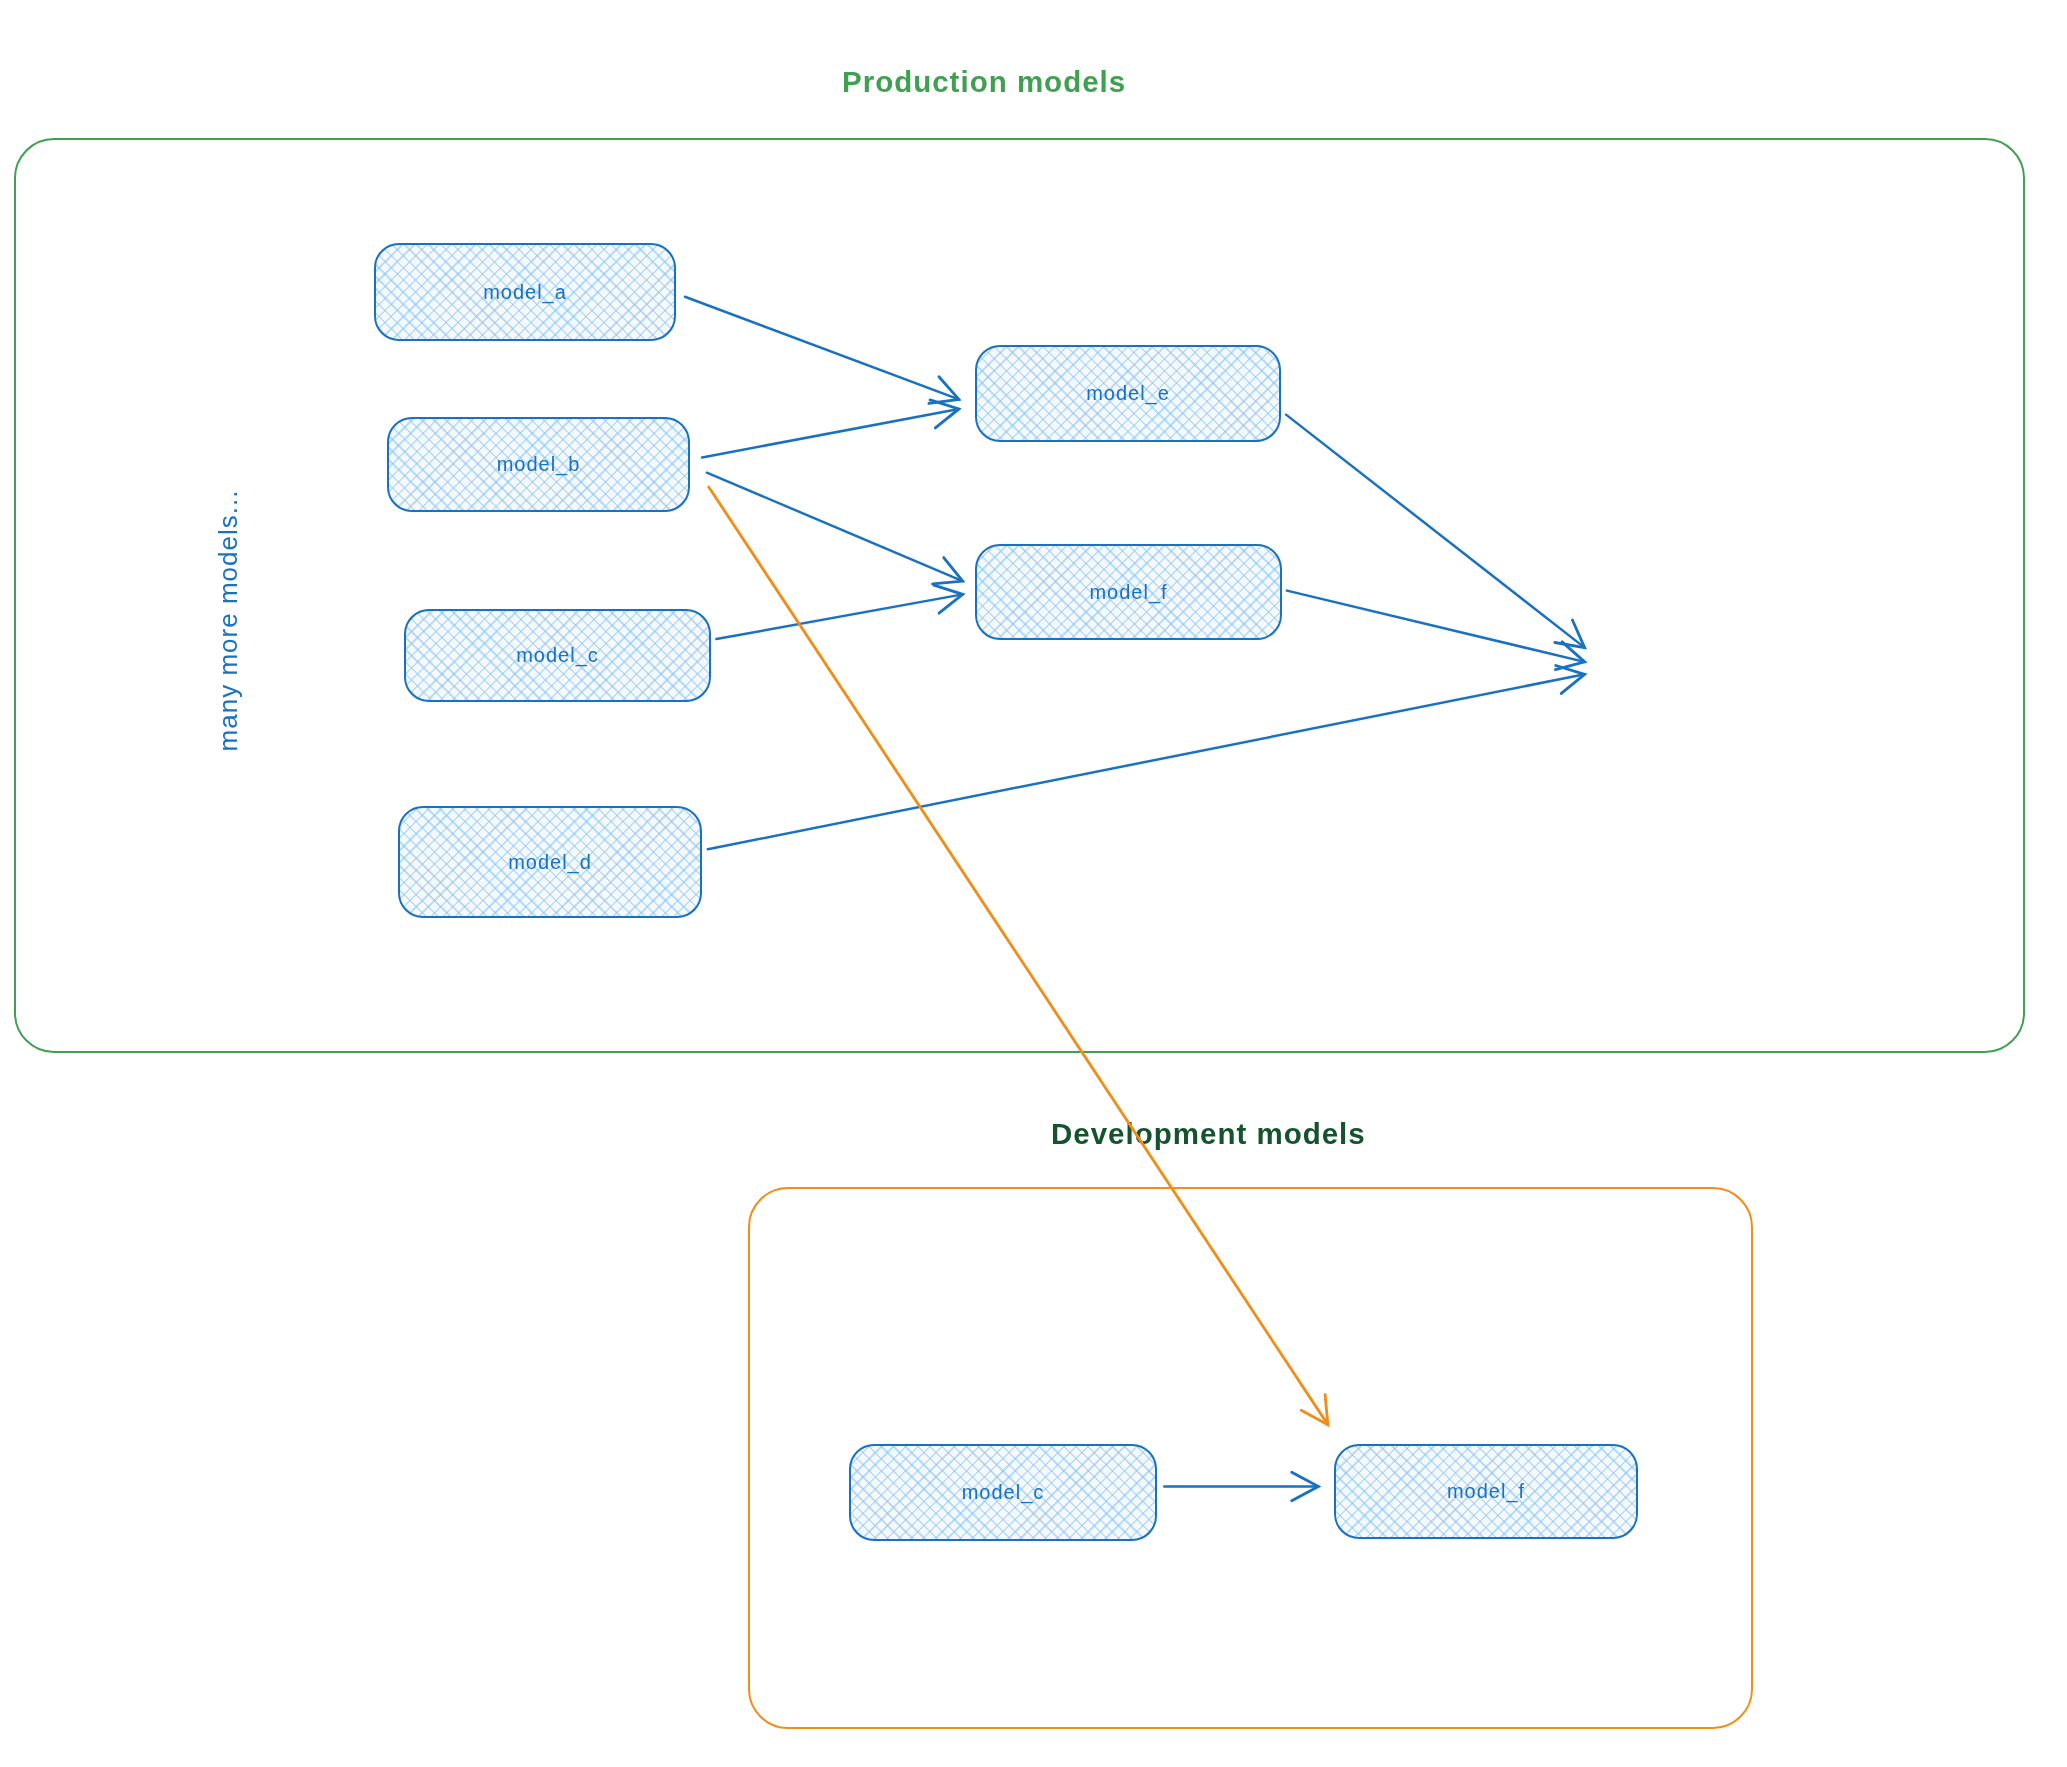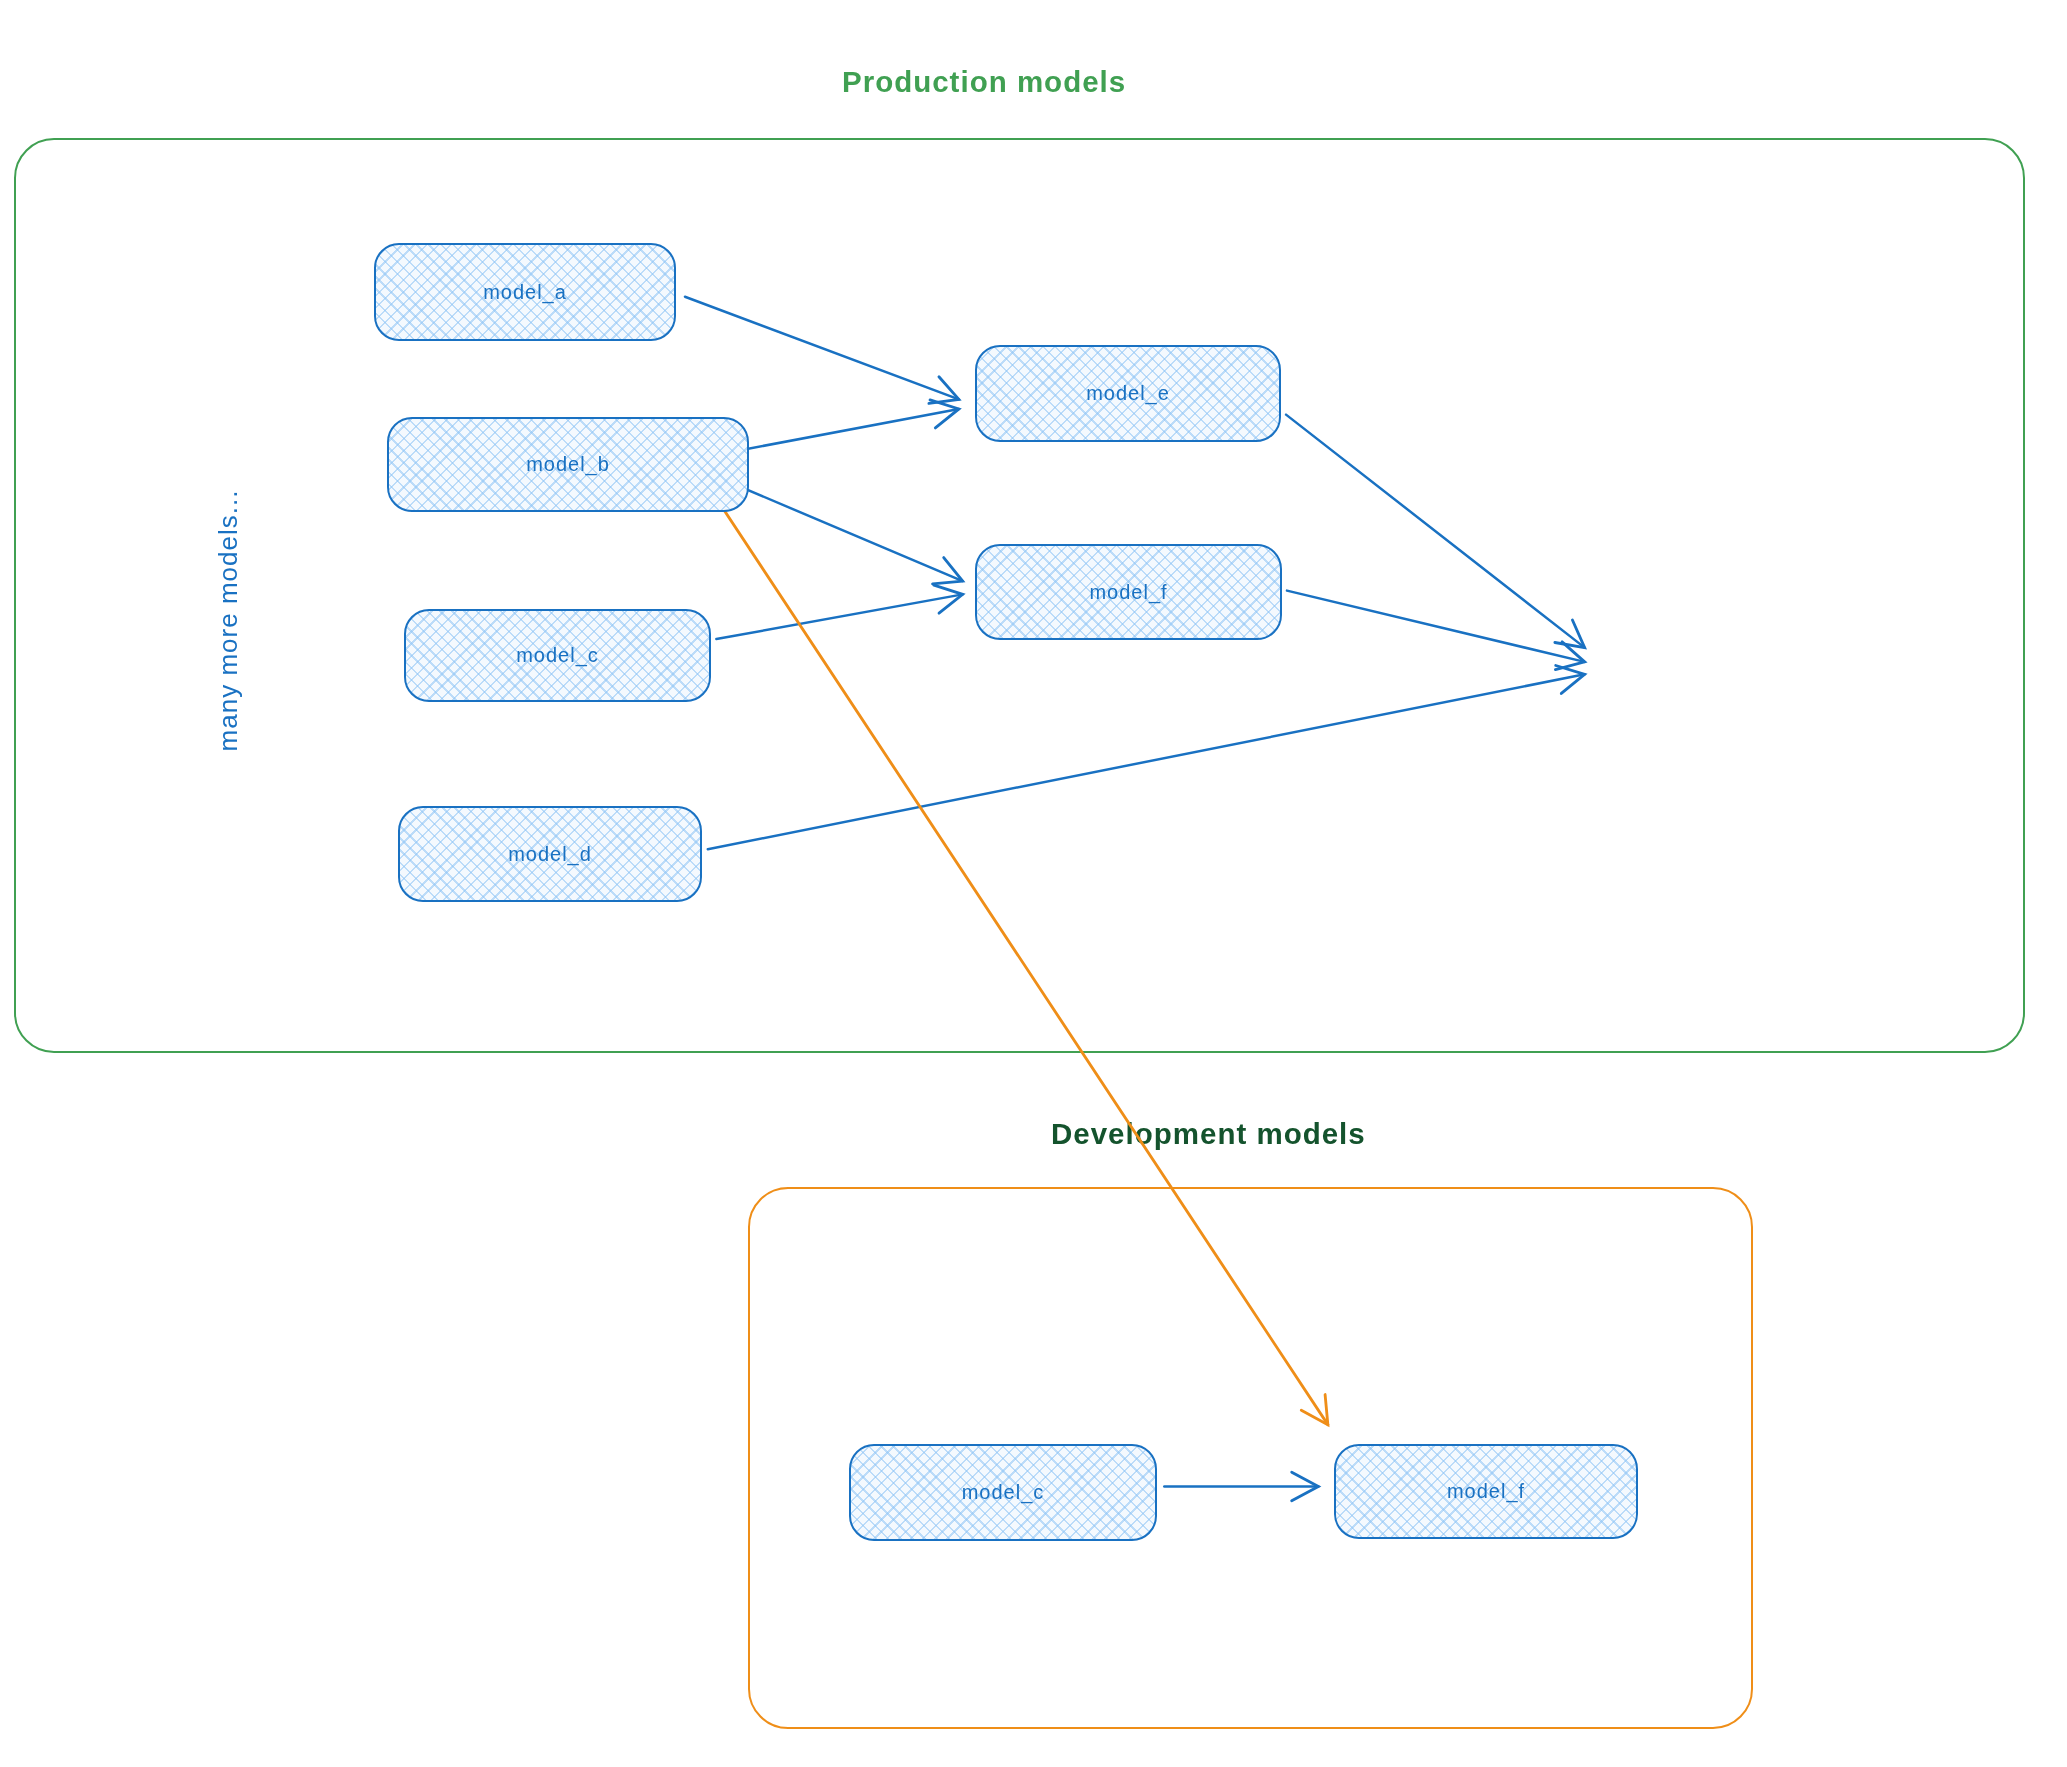--- a/index.html
+++ b/index.html
@@ -88,27 +88,27 @@
     <line x1="1352" y1="436" x2="1666" y2="681" stroke="#1971c2" stroke-width="2.6" stroke-linecap="round" marker-end="url(#ah-blue)"></line>
     <line x1="1353" y1="621" x2="1666" y2="696" stroke="#1971c2" stroke-width="2.6" stroke-linecap="round" marker-end="url(#ah-blue)"></line>
     <line x1="744" y1="893" x2="1666" y2="709" stroke="#1971c2" stroke-width="2.6" stroke-linecap="round" marker-end="url(#ah-blue)"></line>
     <line x1="745" y1="512" x2="1396" y2="1498" stroke="#ef8e18" stroke-width="3" stroke-linecap="round" marker-end="url(#ah-orange)"></line>
     <line x1="1224" y1="1563" x2="1386" y2="1563" stroke="#1971c2" stroke-width="2.6" stroke-linecap="round" marker-end="url(#ah-blue)"></line>
   </svg>
 
   <div class="node" style="left:374px;top:243px;width:302px;height:98px;">
     <span>model_a</span>
   </div>
-  <div class="node" style="left:387px;top:417px;width:362px;height:95px;">
+  <div class="node" style="left:387px;top:417px;width:303px;height:95px;">
     <span>model_b</span>
   </div>
   <div class="node" style="left:404px;top:609px;width:307px;height:93px;">
     <span>model_c</span>
   </div>
-  <div class="node" style="left:398px;top:806px;width:304px;height:96px;">
+  <div class="node" style="left:398px;top:806px;width:304px;height:112px;">
     <span>model_d</span>
   </div>
   <div class="node" style="left:975px;top:345px;width:306px;height:97px;">
     <span>model_e</span>
   </div>
   <div class="node" style="left:975px;top:544px;width:307px;height:96px;">
     <span>model_f</span>
   </div>
 
   <div class="node" style="left:849px;top:1444px;width:308px;height:97px;">

